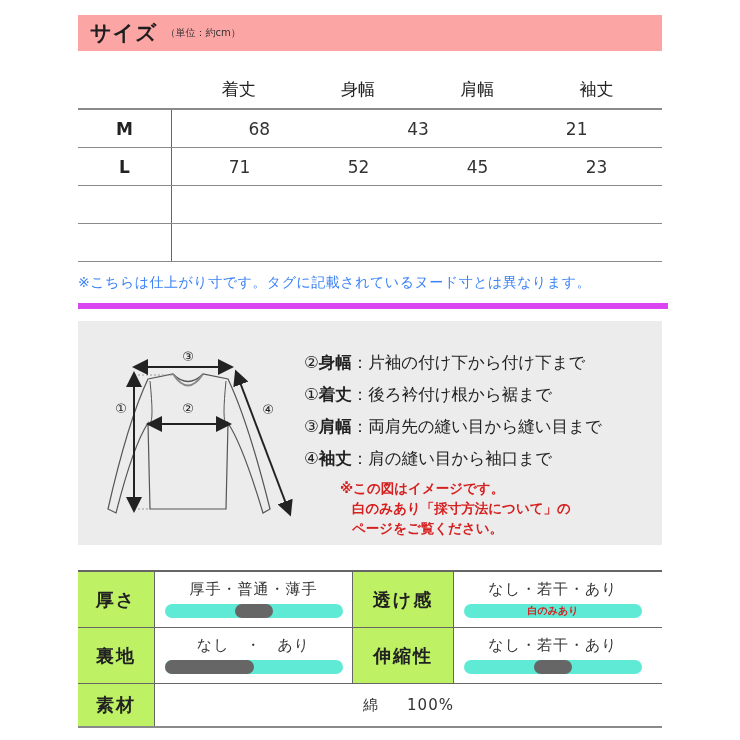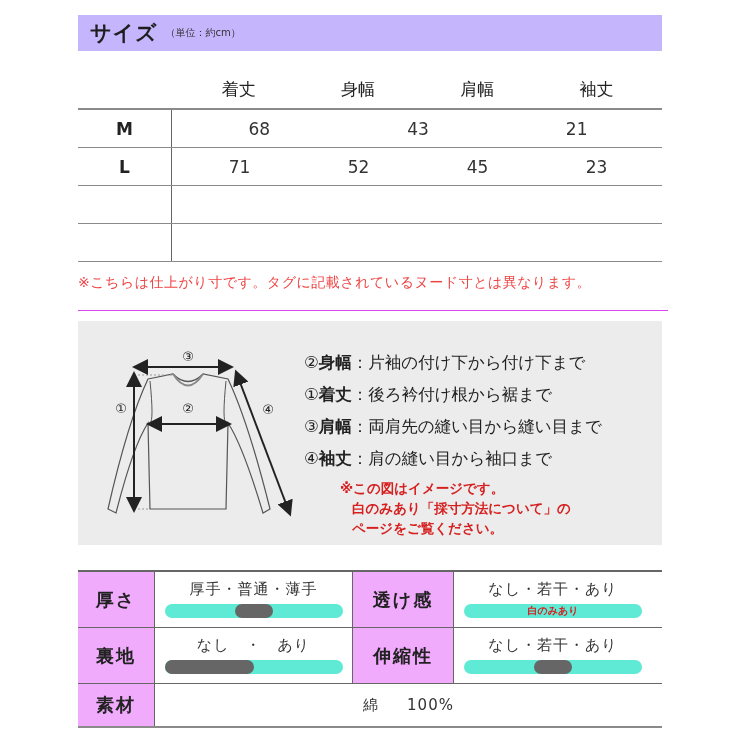--- a/index.html
+++ b/index.html
@@ -1,53 +1,53 @@
 <!DOCTYPE html>
 <html><head>
 <meta charset="utf-8">
 <style>
   html, body { margin: 0; padding: 0; background: #ffffff; }
   body { width: 740px; height: 740px; position: relative; overflow: hidden;
          font-family: "DejaVu Sans", "Liberation Sans", sans-serif; color: #222; }
 
   
   .title-bar { position: absolute; left: 78px; top: 15px; width: 584px; height: 36px;
-               background: #c4b5fd; display: flex; align-items: center; }
+               background: #fca5a5; display: flex; align-items: center; }
   .title-main { font-size: 21px; font-weight: bold; margin-left: 12px; color: #1e1e1e; letter-spacing: 1px; }
   .title-unit { font-size: 10px; margin-left: 8px; color: #333; }
 
   
   .size-table { position: absolute; left: 78px; top: 70px; width: 584px; }
   .size-row { display: flex; height: 37px; border-bottom: 1px solid #8a8a8a; align-items: center; }
   .size-row.header { border-bottom: 2px solid #8a8a8a; height: 38px; }
   .size-cell-label { width: 93px; text-align: center; font-weight: bold; font-size: 17px;
                      border-right: 1px solid #666; height: 100%; display: flex; align-items: center; justify-content: center; }
   .size-row.header .size-cell-label { border-right: none; }
   .size-cell { flex: 1; text-align: center; font-size: 17px; color: #333; }
   .size-row.header .size-cell { font-size: 17px; color: #222; }
   .size-cols { flex: 1; display: flex; padding-left: 8px; padding-right: 6px; }
 
-  .notice { position: absolute; left: 78px; top: 274px; width: 590px; font-size: 14px; color: #ef4444;
-            border-bottom: 1px solid #d946ef; padding-bottom: 18px; letter-spacing: 0.5px; white-space: nowrap; }
+  .notice { position: absolute; left: 78px; top: 274px; width: 590px; font-size: 14px; color: #3b82f6;
+            border-bottom: 6px solid #d946ef; padding-bottom: 11px; letter-spacing: 0.5px; white-space: nowrap; }
 
   
   .diagram-panel { position: absolute; left: 78px; top: 321px; width: 584px; height: 224px; background: #ececec; }
   .shirt-svg { position: absolute; left: 10px; top: 20px; }
   .legend { position: absolute; left: 226px; top: 26px; }
   .legend-item { font-size: 16.5px; height: 32px; line-height: 32px; color: #222; white-space: nowrap; }
   .legend-item .lbl { font-weight: bold; }
   .note-red { position: absolute; left: 262px; top: 157px; font-size: 13.5px; color: #d62020; line-height: 20px; font-weight: bold; }
   .note-red div { white-space: nowrap; }
   .note-red .indent { padding-left: 12px; }
 
   
   .attr-table { position: absolute; left: 78px; top: 570px; width: 584px; border-top: 2px solid #666; }
   .attr-row { display: flex; height: 55px; border-bottom: 1px solid #666; }
   .attr-row.last { height: 42px; border-bottom: 2px solid #8a8a8a; }
-  .attr-label { width: 76px; background: #f0abfc; display: flex; align-items: center; justify-content: center;
+  .attr-label { width: 76px; background: #bef264; display: flex; align-items: center; justify-content: center;
                 font-size: 18px; font-weight: bold; border-right: 1px solid #666; letter-spacing: 2px; }
   .attr-value { width: 198px; display: flex; flex-direction: column; align-items: center; justify-content: flex-start;
                 border-right: 1px solid #666; padding-top: 8px; box-sizing: border-box; position: relative; }
   .attr-value.right { border-right: none; width: 198px; }
   .attr-label.mid { width: 100px; }
   .attr-options { font-size: 15px; color: #333; letter-spacing: 1px; white-space: nowrap; }
   .bar-track { width: 178px; height: 14px; border-radius: 7px; background: #5eead4; position: relative; margin-top: 5px; }
   .bar-fill { position: absolute; top: 0; height: 14px; border-radius: 7px; background: #666; }
   .sub-red { position: absolute; left: 0; right: 0; top: 0; text-align: center; font-size: 10px; line-height: 14px; color: #d62020; font-weight: bold; }
   .material { flex: 1; display: flex; align-items: center; justify-content: center; font-size: 15px; color: #333; letter-spacing: 1px; }

